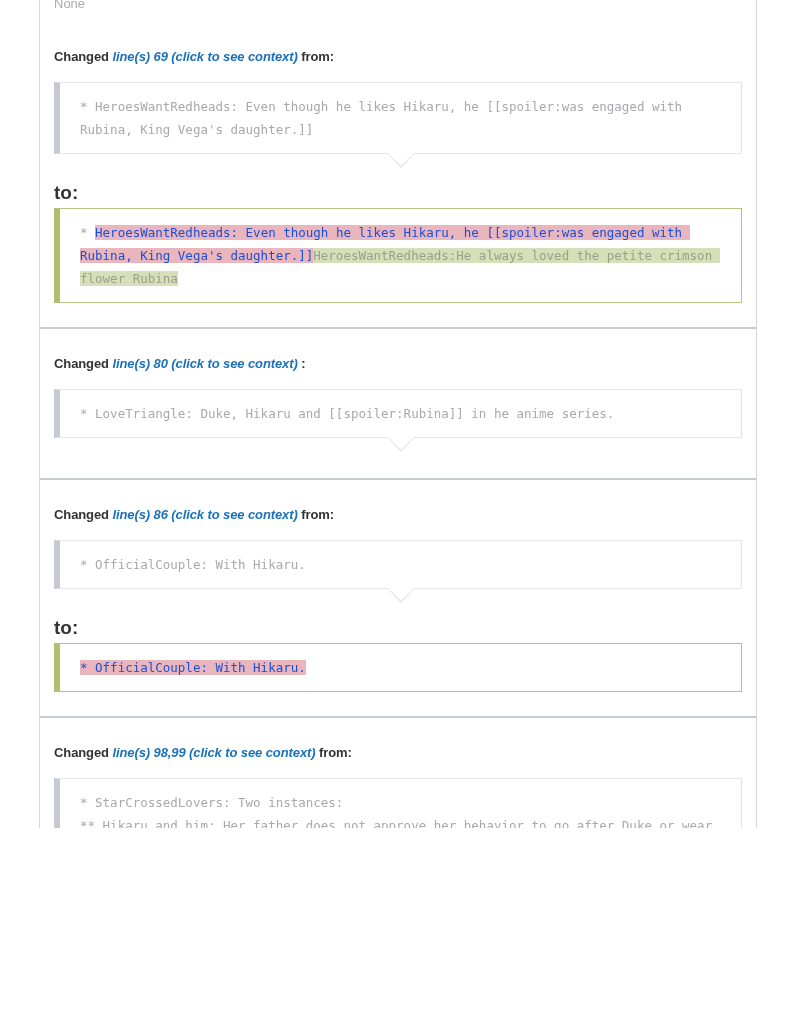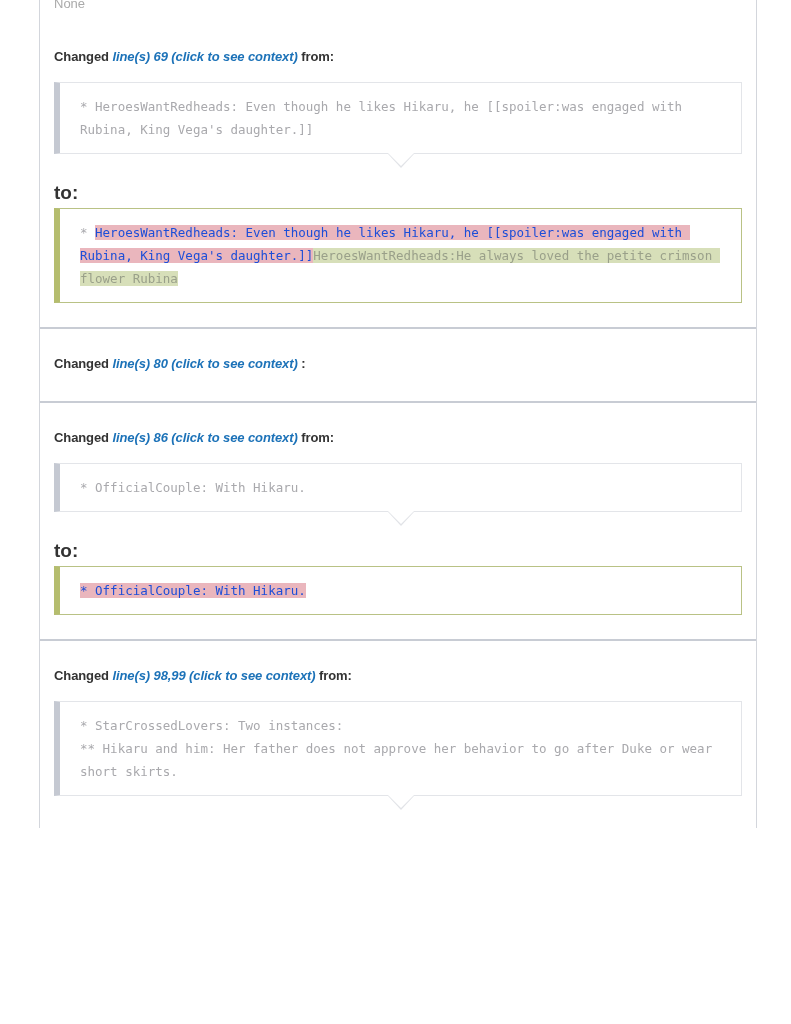--- a/index.html
+++ b/index.html
@@ -161,20 +161,24 @@
       <div class="to-label">to:</div>
 
       <div class="result"><span class="plain">* </span><span class="del">HeroesWantRedheads: Even though he likes Hikaru, he [[spoiler:was engaged with Rubina, King Vega's daughter.]]</span><span class="ins">HeroesWantRedheads:He always loved the petite crimson flower Rubina</span></div>
     </div>
 
     <div class="section-sep"></div>
 
     <div class="section">
       <div class="change-head"><span>Changed </span><a class="lnk">line(s) 80 (click to see context)</a><span> :</span></div>
 
+      <div class="quote-wrap">
+        <div class="quote">* LoveTriangle: Duke, Hikaru and [[spoiler:Rubina]] in he anime series.</div>
+        <div class="caret"></div>
+      </div>
     </div>
 
     <div class="section-sep"></div>
 
     <div class="section">
       <div class="change-head"><span>Changed </span><a class="lnk">line(s) 86 (click to see context)</a><span> from:</span></div>
 
       <div class="quote-wrap">
         <div class="quote">* OfficialCouple: With Hikaru.</div>
         <div class="caret"></div>

